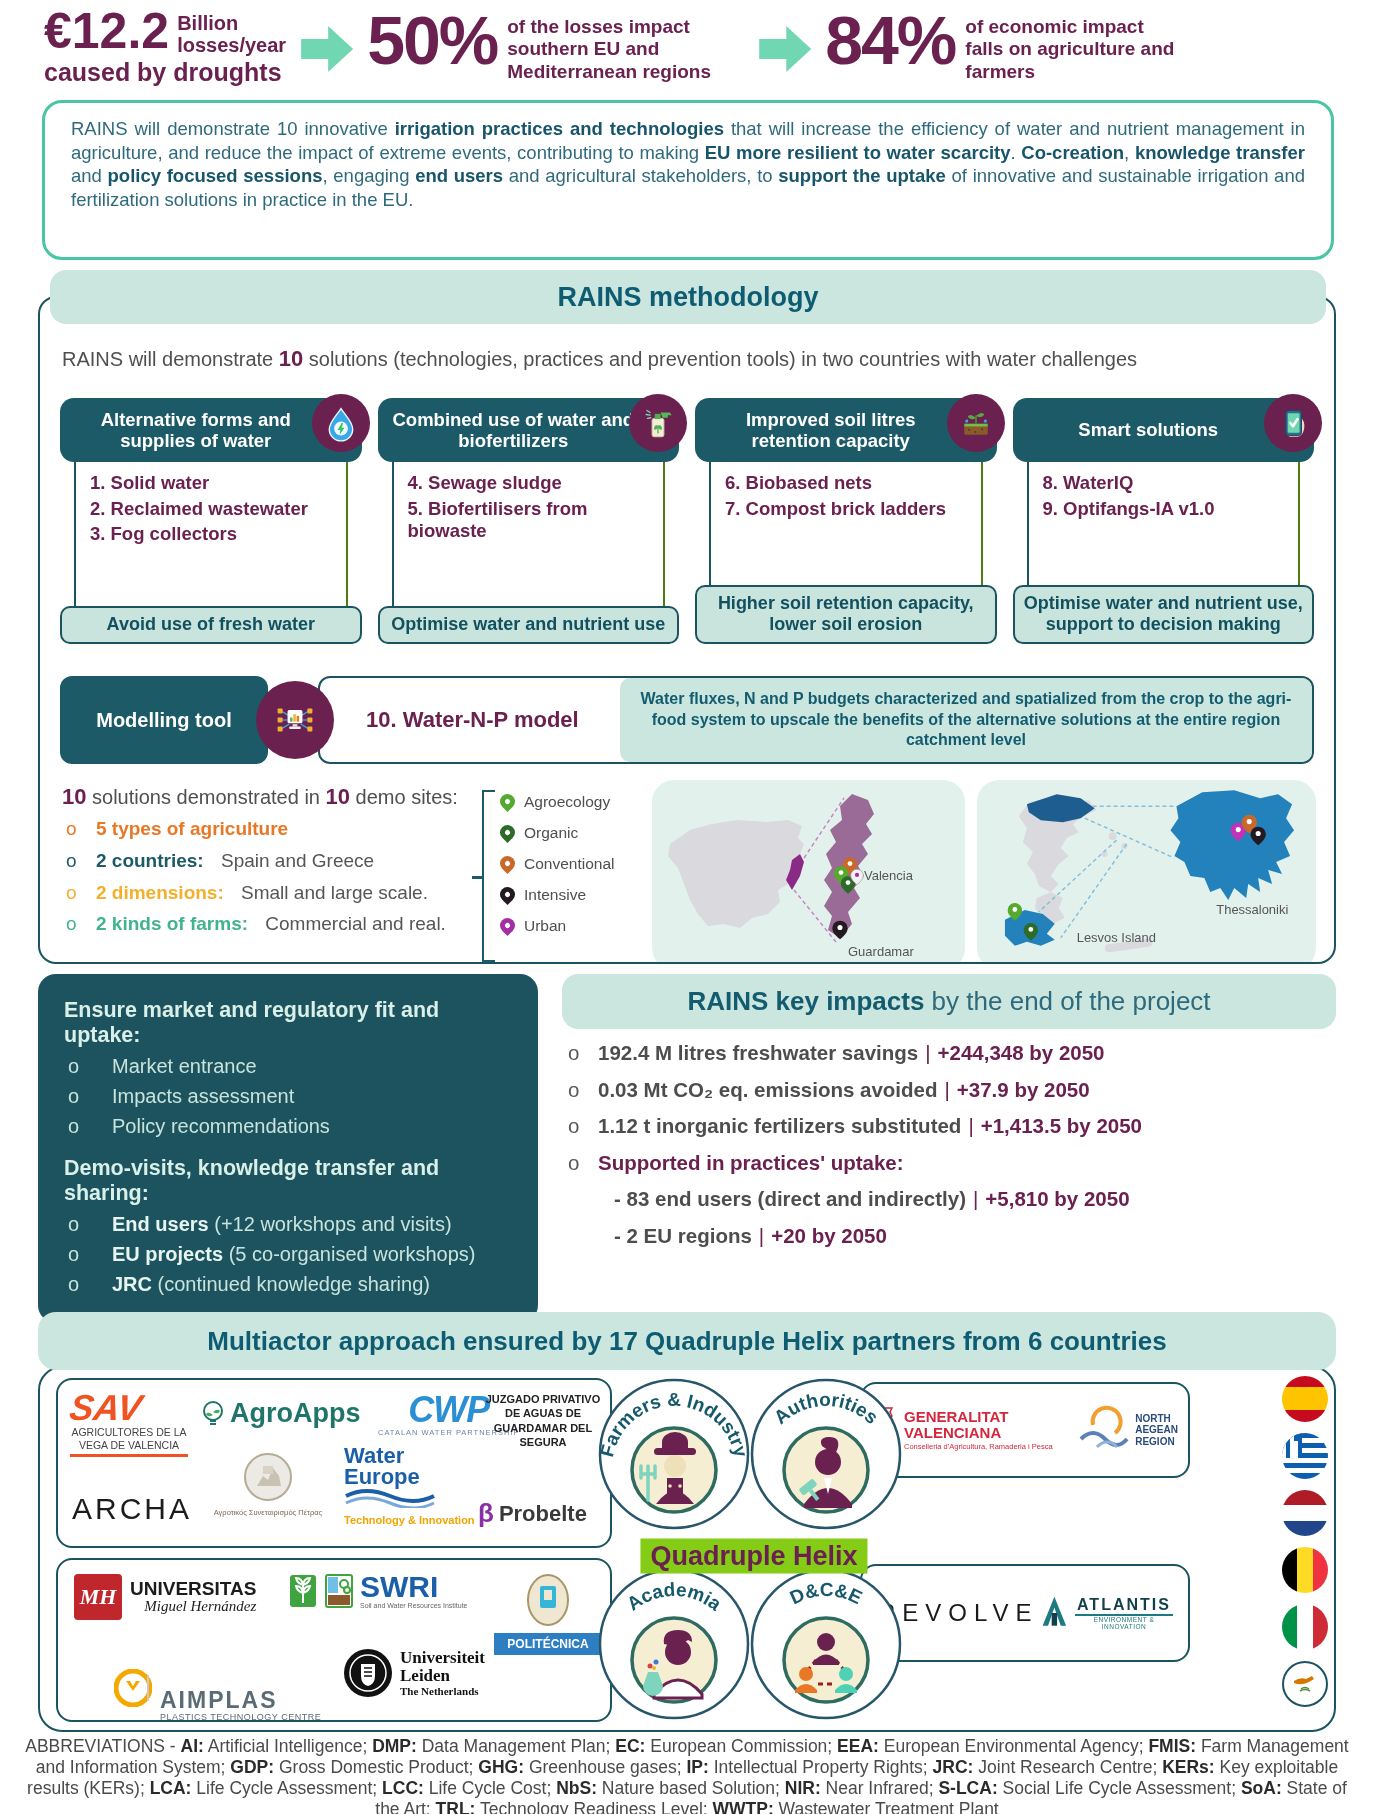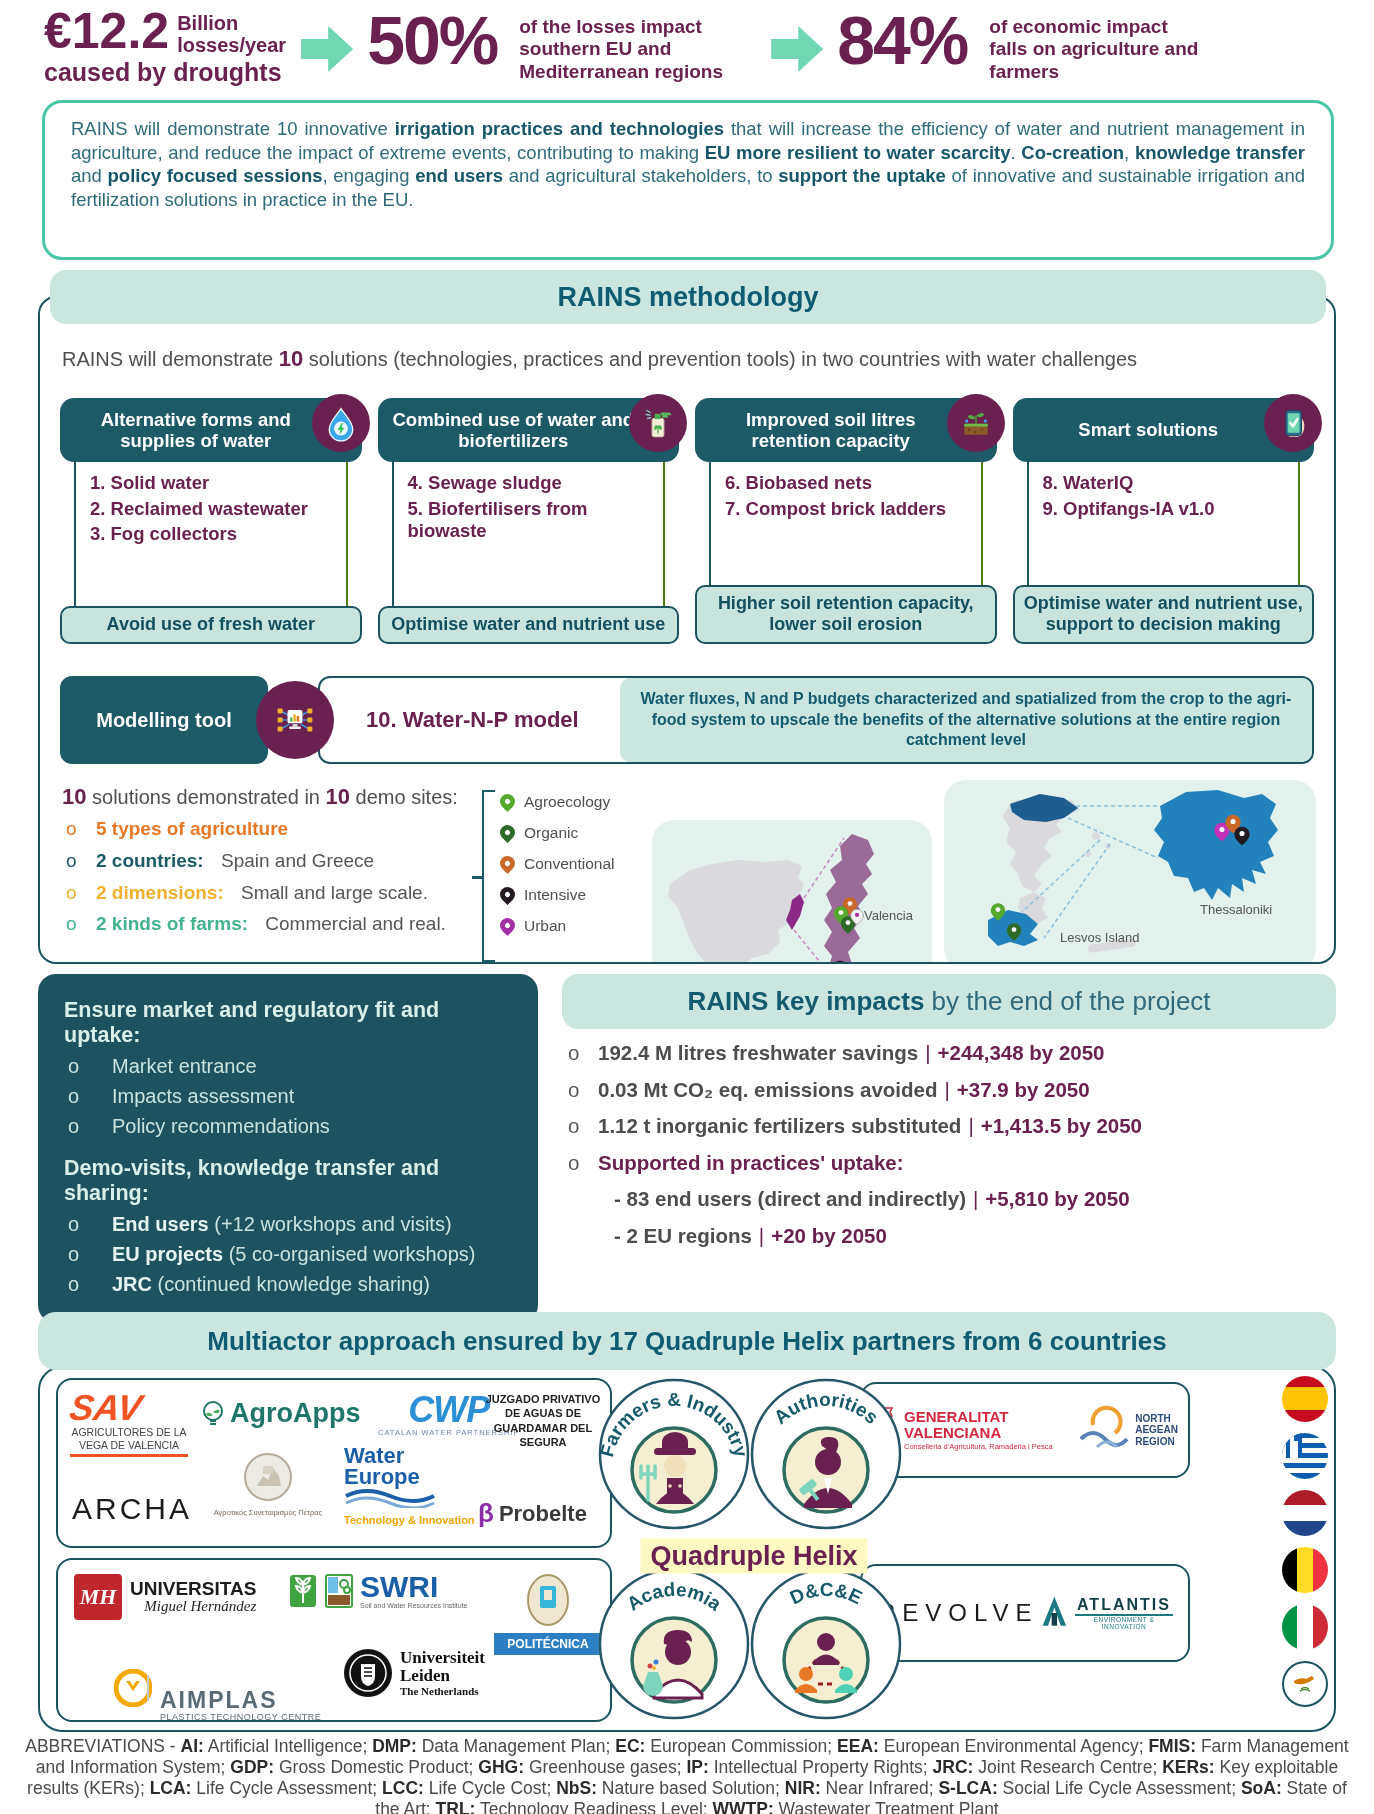--- a/index.html
+++ b/index.html
@@ -9,21 +9,21 @@
 
   
   .hero { position:absolute; top:8px; left:44px; width:1080px; display:flex; align-items:flex-start; gap:14px; }
   .stat1 { width:268px; color:#6b2150; }
   .stat1-top { display:flex; align-items:flex-start; gap:8px; }
   .stat1-big { font-size:50px; font-weight:bold; line-height:0.95; }
   .stat1-unit { font-size:20px; font-weight:bold; width:110px; line-height:1.1; padding-top:4px; }
   .stat1-caption { font-size:25px; font-weight:bold; margin-top:2px; }
   .arrow { width:52px; height:46px; background:#70d7b2; margin-top:18px; flex:none;
            clip-path:polygon(0 28%, 52% 28%, 52% 0, 100% 50%, 52% 100%, 52% 72%, 0 72%); }
-  .statbig { display:flex; gap:22px; }
+  .statbig { display:flex; gap:10px; }
   .stat-pct { font-size:68px; font-weight:bold; color:#6b2150; line-height:0.95; letter-spacing:-2px; }
   .stat-cap { font-size:19px; font-weight:bold; color:#6b2150; line-height:1.18; padding-top:8px; }
   .cap2 { width:238px; }
   .cap3 { width:215px; }
 
   
   .intro-box { position:absolute; top:100px; left:42px; width:1292px; height:160px;
                border:3px solid #49c5a5; border-radius:20px; padding:14px 26px; overflow:hidden; background:#fff; }
   .intro { font-size:18.5px; line-height:1.28; color:#2e6a7c; text-align:justify; }
   .intro b { color:#17556b; }
@@ -72,21 +72,21 @@
   .legend { position:relative; width:172px; flex:none; padding:6px 0 0 26px; }
   .legend-bracket { position:absolute; left:8px; top:10px; bottom:14px; width:13px;
                     border:2.5px solid #1d5a68; border-right:none; }
   .legend-bracket::before { content:""; position:absolute; left:-12px; top:50%; width:10px; height:2.5px; background:#1d5a68; }
   .legend-item { display:flex; align-items:center; height:31px; }
   .pin { width:15px; height:15px; border-radius:50% 50% 50% 0; transform:rotate(-45deg);
          margin-right:9px; position:relative; flex:none; }
   .pin::after { content:""; position:absolute; left:5px; top:5px; width:5px; height:5px; border-radius:50%; background:#fff; }
   .legend-label { font-size:15.5px; color:#4f4f4f; }
   .map-box { background:#e3f1ec; border-radius:22px; height:190px; overflow:hidden; }
-  .map-spain { width:280px; flex:none; margin-left:6px;margin-top:40px; }
+  .map-spain { width:313px; flex:none; margin-left:6px; }
   .map-greece { flex:1; margin-left:12px; }
   .map-label { font-size:13px; fill:#555; }
   svg text { font-family:"Liberation Sans", sans-serif; }
 
   
   .bottom { position:absolute; top:974px; left:38px; width:1298px; display:flex; }
   .market-box { width:500px; flex:none; background:#1d525f; border-radius:18px; padding:24px 20px 20px 26px; }
   .market-title { font-size:21.5px; font-weight:bold; color:#d9f0e8; margin-bottom:6px; }
   .market-item { display:flex; font-size:20px; color:#c8e4dc; margin:7px 0; }
   .market-item .mk { width:48px; flex:none; padding-left:4px; }
@@ -161,21 +161,21 @@
   .atl-cap { font-size:6.5px; color:#1d7a82; letter-spacing:0.5px; }
 
   
   .helix { position:absolute; left:556px; top:4px; width:316px; height:358px; z-index:6; }
   .hcircle { position:absolute; width:156px; height:156px; }
   .hc-tl { left:0; top:4px; } .hc-tr { left:152px; top:4px; }
   .hc-bl { left:0; top:194px; } .hc-br { left:152px; top:194px; }
   .hc-ring { fill:#fff; stroke:#27566b; stroke-width:2.5; }
   .hc-inner { fill:#f6eed2; stroke:#2e6b60; stroke-width:3.5; }
   .hc-arc { font-size:19px; font-weight:bold; fill:#15596b; }
-  .helix-center { position:absolute; left:158px; top:184px; transform:translate(-50%,-50%); background:#fef9c3;
+  .helix-center { position:absolute; left:158px; top:184px; transform:translate(-50%,-50%); background:#84cc16;
                   padding:2px 10px; font-size:27px; font-weight:bold; color:#6b2150; white-space:nowrap; z-index:7; }
 
   
   .flags { position:absolute; left:1242px; top:8px; width:50px; display:flex; flex-direction:column; gap:11px; }
   .flag { width:46px; height:46px; border-radius:50%; overflow:hidden; flex:none; }
   .flag-es { background:linear-gradient(180deg,#c60b1e 0 25%,#ffc400 25% 75%,#c60b1e 75% 100%); }
   .flag-gr { background:linear-gradient(180deg,#0d5eaf 0 11%,#fff 11% 22%,#0d5eaf 22% 33%,#fff 33% 44%,#0d5eaf 44% 55%,#fff 55% 66%,#0d5eaf 66% 77%,#fff 77% 88%,#0d5eaf 88% 100%); position:relative; }
   .flag-gr::before { content:""; position:absolute; left:0; top:0; width:20px; height:20px; background:#0d5eaf; }
   .flag-gr::after { content:""; position:absolute; left:8px; top:0; width:4px; height:20px; background:#fff;
                     box-shadow:-8px 8px 0 0 #fff, 0 8px 0 0 #fff, 4px 8px 0 0 #fff; }

